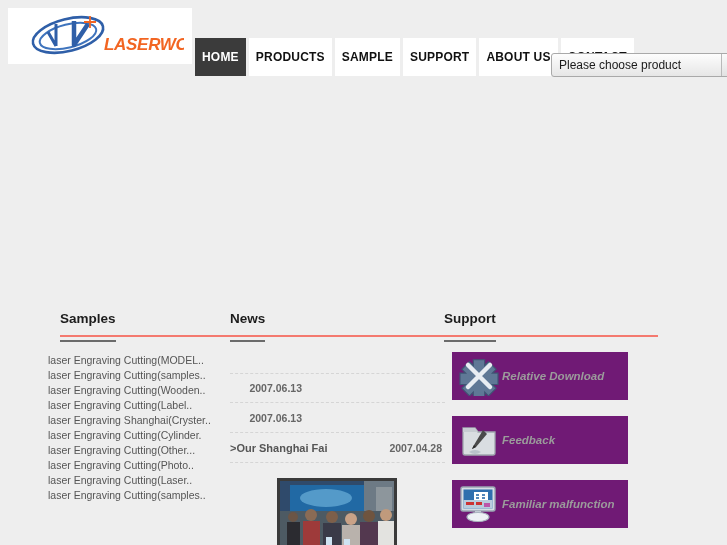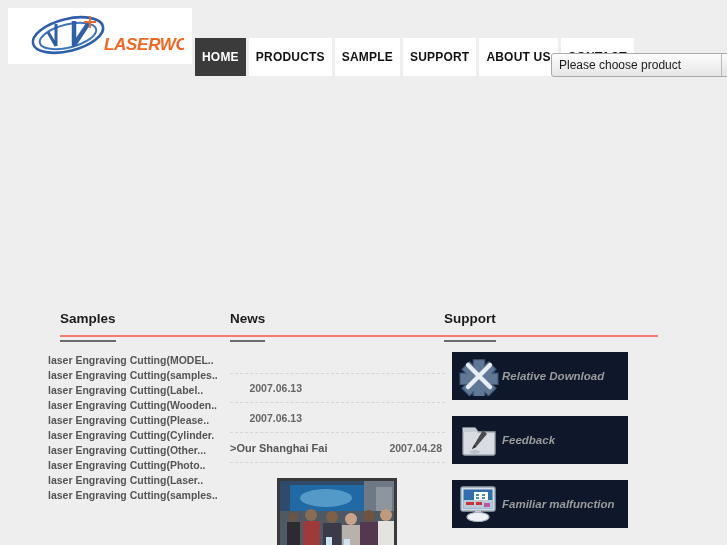--- a/index.html
+++ b/index.html
@@ -148,21 +148,21 @@
 
   
   #samples-list {
     position: absolute;
     left: 48px;
     top: 53px;
     width: 190px;
   }
   .sample-item {
     font-size: 10.5px;
-    font-weight: bold;
+    font-weight: normal;
     color: #555555;
     line-height: 15px;
     height: 15px;
     white-space: nowrap;
     overflow: hidden;
     cursor: pointer;
     font-family: "Liberation Sans", sans-serif;
   }
 
   
@@ -216,21 +216,21 @@
   
   #support-panels {
     position: absolute;
     left: 452px;
     top: 52px;
     width: 176px;
   }
   .support-panel {
     width: 176px;
     height: 48px;
-    background: #0f172a;
+    background: #701a75;
     margin-bottom: 16px;
     display: flex;
     align-items: center;
     cursor: pointer;
     box-sizing: border-box;
   }
   .support-icon {
     width: 46px;
     height: 44px;
     margin-left: 4px;
@@ -292,23 +292,23 @@
   <div id="section-heads">
     <div class="sec-head" id="head-samples">Samples</div>
     <div class="sec-head" id="head-news">News</div>
     <div class="sec-head" id="head-support">Support</div>
   </div>
   <div id="head-rule"></div>
 
   <div id="samples-list">
     <div class="sample-item">laser Engraving Cutting(MODEL..</div>
     <div class="sample-item">laser Engraving Cutting(samples..</div>
+    <div class="sample-item">laser Engraving Cutting(Wooden..</div>
     <div class="sample-item">laser Engraving Cutting(Label..</div>
-    <div class="sample-item">laser Engraving Cutting(Wooden..</div>
-    <div class="sample-item">laser Engraving Cutting(Please..</div>
+    <div class="sample-item">laser Engraving Shanghai(Cryster..</div>
     <div class="sample-item">laser Engraving Cutting(Cylinder.</div>
     <div class="sample-item">laser Engraving Cutting(Other...</div>
     <div class="sample-item">laser Engraving Cutting(Photo..</div>
     <div class="sample-item">laser Engraving Cutting(Laser..</div>
     <div class="sample-item">laser Engraving Cutting(samples..</div>
   </div>
 
   <div id="news-list">
     <div class="news-row">
       <div class="news-date">2007.06.13</div>

